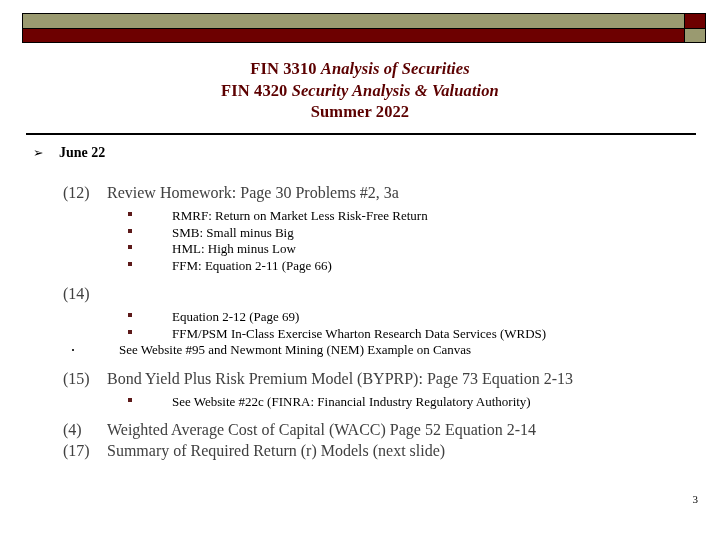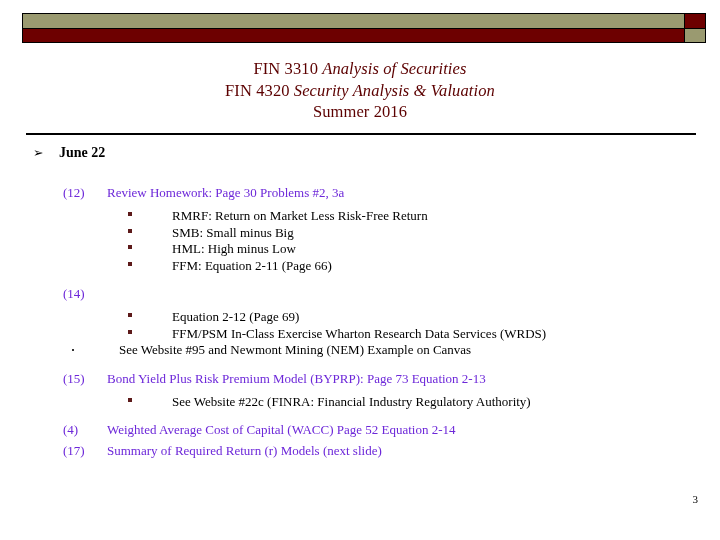--- a/index.html
+++ b/index.html
@@ -38,21 +38,21 @@
   .cell-maroon { background: #6d0000; }
 
   
   .title-block {
     position: absolute;
     left: 0;
     top: 58px;
     width: 720px;
     text-align: center;
     color: #5c0000;
-    font-weight: normal;
+    font-weight: bold;
     font-size: 16.5px;
     line-height: 21.5px;
     letter-spacing: 0.1px;
   }
   .title-line .ital { font-style: italic; }
 
   
   .hrule {
     position: absolute;
     left: 26px;
@@ -91,22 +91,22 @@
   }
 
   
   .num-list {
     margin-top: 20px;
   }
   .num-item {
     display: flex;
     align-items: baseline;
     padding-left: 63px;
-    font-size: 13px;
-    color: #6d28d9;
+    font-size: 16px;
+    color: #404040;
     line-height: 21px;
     white-space: nowrap;
   }
   .num-label {
     flex: 0 0 44px;
     width: 44px;
   }
   .num-text { flex: 0 1 auto; }
 
   
@@ -182,21 +182,21 @@
     <div class="cell-olive"></div>
     <div class="cell-maroon"></div>
     <div class="cell-maroon"></div>
     <div class="cell-olive"></div>
   </div>
 </div>
 
 <div class="title-block">
   <div class="title-line"><span>FIN 3310 </span><span class="ital">Analysis of Securities</span></div>
   <div class="title-line"><span>FIN 4320 </span><span class="ital">Security Analysis &amp; Valuation</span></div>
-  <div class="title-line">Summer 2016</div>
+  <div class="title-line">Summer 2022</div>
 </div>
 
 <div class="hrule"></div>
 
 <div class="content">
 
   <div class="lvl1">
     <span class="lvl1-bullet">➢</span>
     <span>June 22</span>
   </div>

